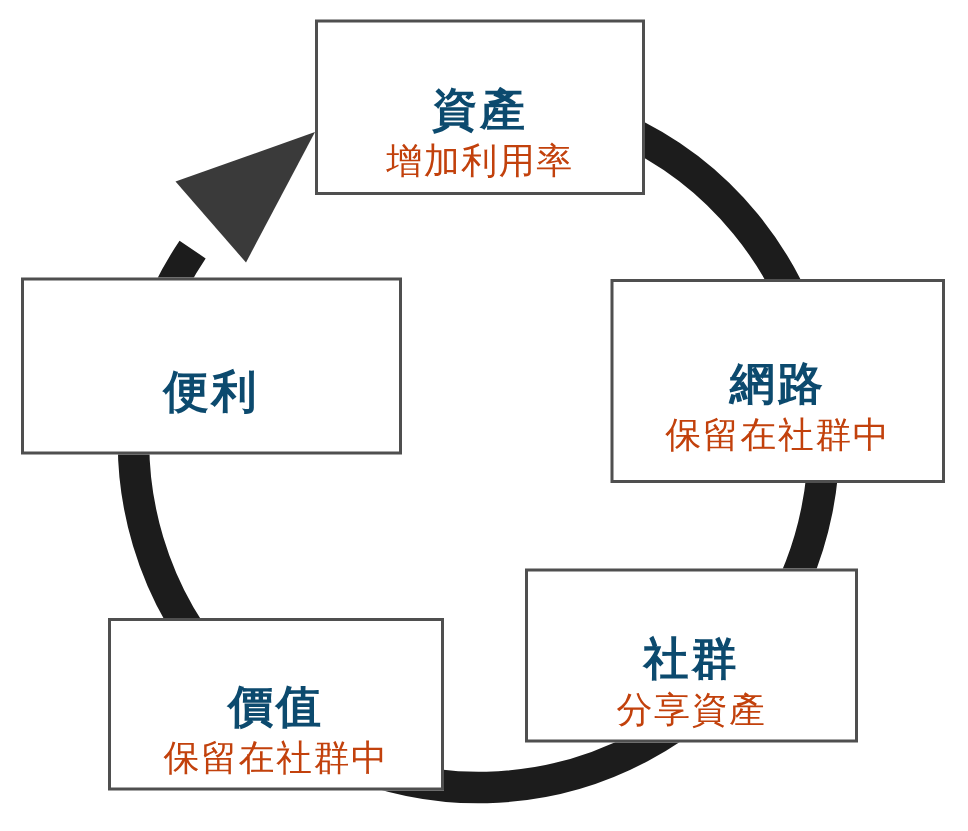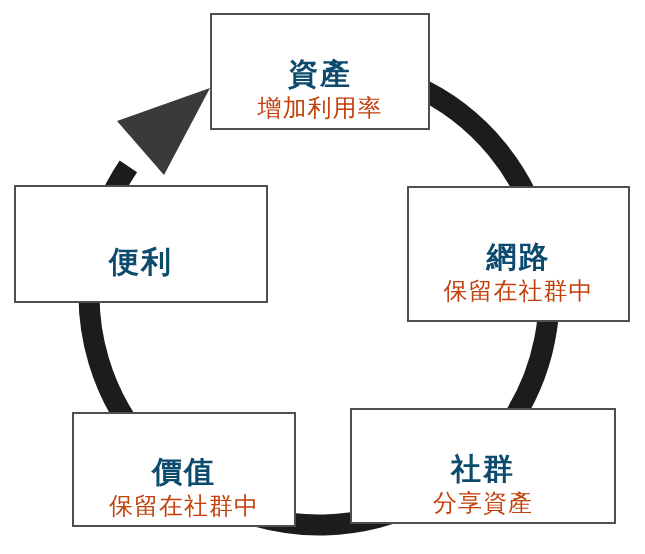--- a/index.html
+++ b/index.html
@@ -46,21 +46,21 @@
     font-size: 24px;
     font-weight: 400;
     color: #c2410c;
     line-height: 1;
     letter-spacing: 1px;
     white-space: nowrap;
   }
   
   .node-assets      { left: 210px; top: 13px;  width: 220px; height: 117px; }
   .node-network     { left: 407px; top: 186px; width: 223px; height: 136px; }
-  .node-community   { left: 350px; top: 408px; width: 266px; height: 116px; }
+  .node-community   { left: 350px; top: 379px; width: 222px; height: 116px; }
   .node-value       { left: 72px;  top: 412px; width: 224px; height: 115px; }
   .node-convenience { left: 14px;  top: 185px; width: 254px; height: 118px; }
 </style>
 </head>
 <body>
 
 <div class="diagram">
 
   <svg class="ring-svg" viewBox="0 0 645 554" aria-hidden="true">
 

